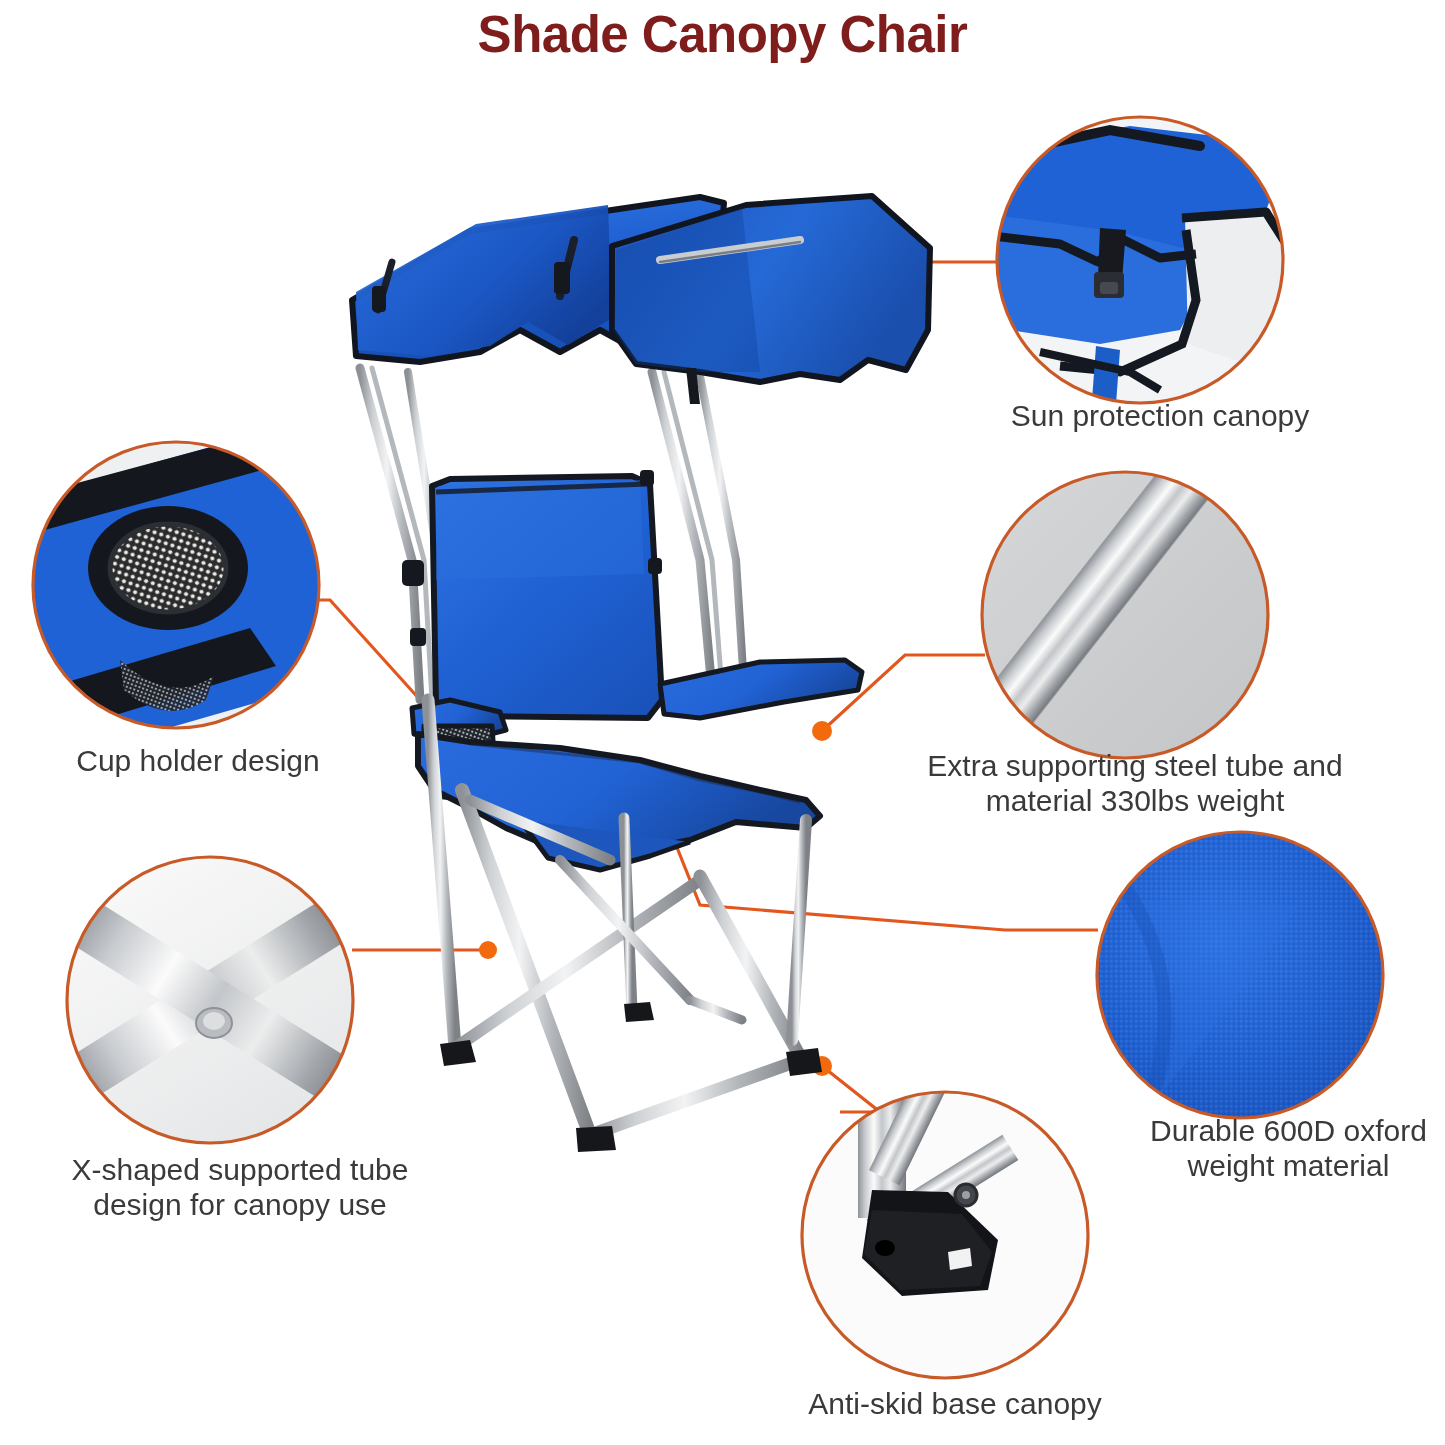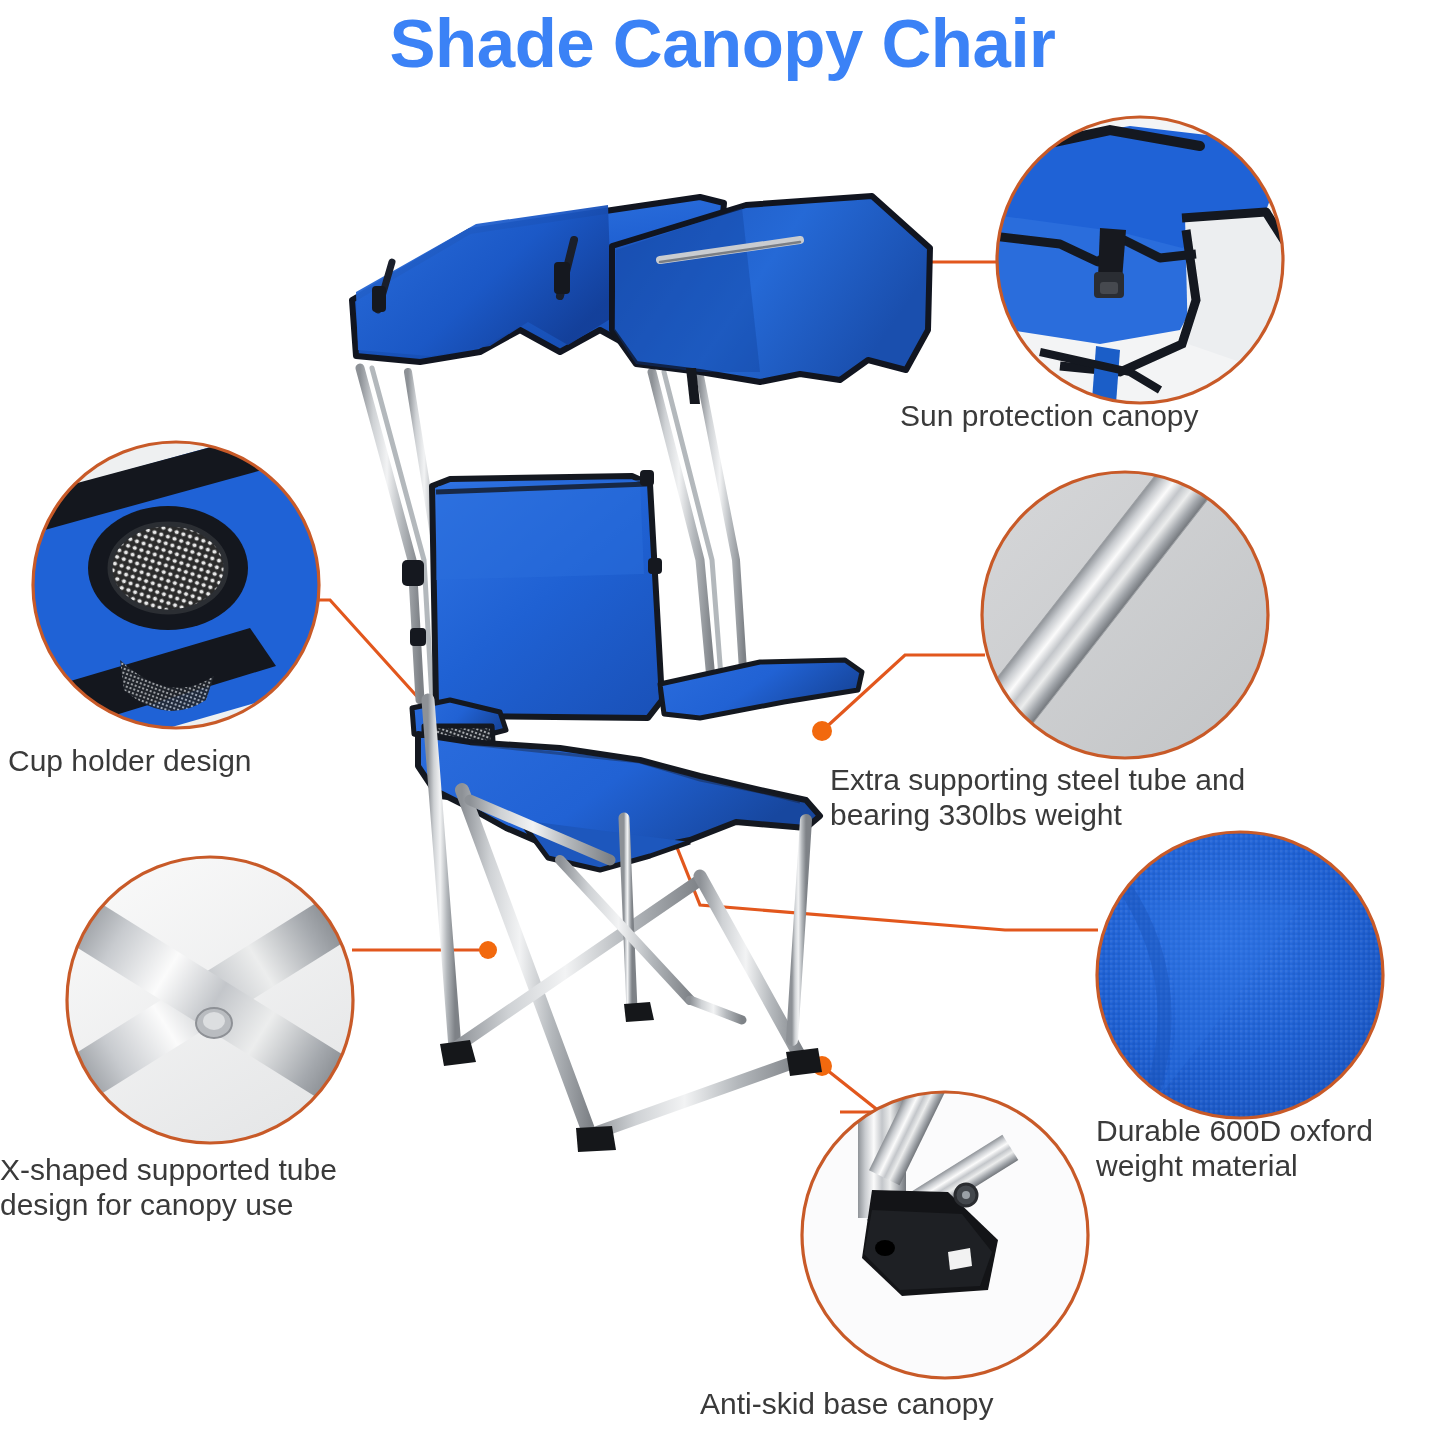--- a/index.html
+++ b/index.html
@@ -10,40 +10,40 @@
     overflow:hidden;
     position:relative;
   }
   #stage{position:absolute;inset:0;width:1445px;height:1445px;}
   #art{position:absolute;left:0;top:0;width:1445px;height:1445px;}
 
   .title{
     position:absolute;
     left:0;top:8px;width:1445px;
     text-align:center;
-    font-size:69px;
+    font-size:51px;
     font-weight:bold;
-    color:#3b82f6;
+    color:#7f1d1d;
     letter-spacing:-0.5px;
     line-height:1.05;
     white-space:nowrap;
   }
 
   .caption{
     position:absolute;
     color:#3a3a3a;
     font-size:30px;
     line-height:1.18;
-    text-align:left;
+    text-align:center;
     white-space:nowrap;
   }
   .caption span{display:block;}
 
   #cap-canopy{left:900px;top:398px;width:520px;}
-  #cap-steel{left:830px;top:748px;width:610px;margin-top:14px;}
+  #cap-steel{left:830px;top:748px;width:610px;}
   #cap-fabric{left:1096px;top:1113px;width:385px;}
   #cap-cup{left:8px;top:743px;width:380px;}
   #cap-x{left:0px;top:1152px;width:480px;}
   #cap-base{left:700px;top:1386px;width:510px;}
 </style>
 </head>
 <body>
 
 <div id="stage">
 
@@ -343,21 +343,21 @@
   </svg>
 
   <div class="title">Shade Canopy Chair</div>
 
   <div class="caption" id="cap-canopy">
     <span>Sun protection canopy</span>
   </div>
 
   <div class="caption" id="cap-steel">
     <span>Extra supporting steel tube and</span>
-    <span>bearing 330lbs weight</span>
+    <span>material 330lbs weight</span>
   </div>
 
   <div class="caption" id="cap-fabric">
     <span>Durable 600D oxford</span>
     <span>weight material</span>
   </div>
 
   <div class="caption" id="cap-cup">
     <span>Cup holder design</span>
   </div>

